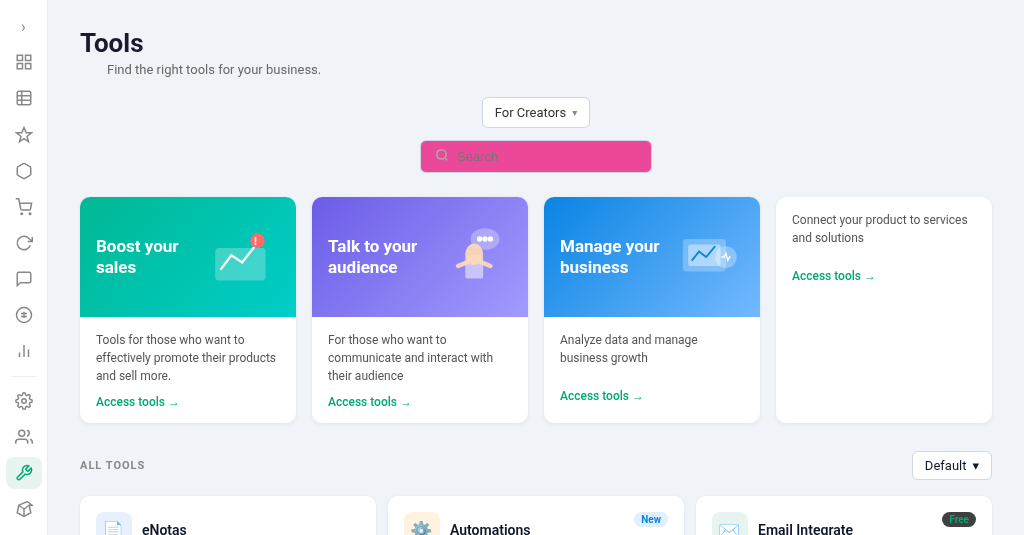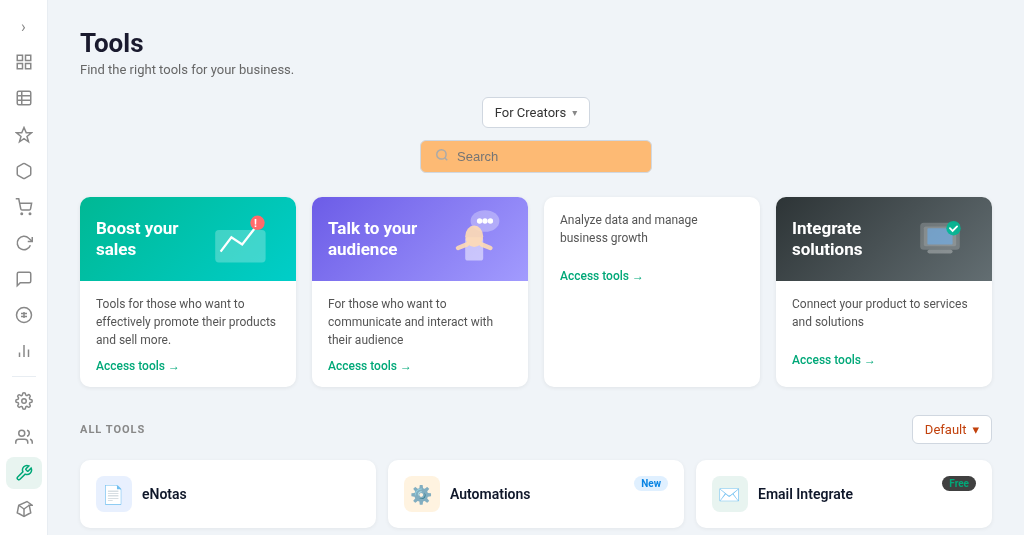--- a/index.html
+++ b/index.html
@@ -38,66 +38,66 @@
       font-size: 12px;
       color: #666;
       background: #fff;
       border-bottom: 1px solid #e8edf2;
     }
 
     
     .content { padding: 28px 32px; }
 
     .page-title { font-size: 26px; font-weight: 700; color: #1a1a2e; margin-bottom: 4px; }
-    .page-subtitle { font-size: 13px; color: #666; margin-bottom: 20px; }
+    .page-subtitle { font-size: 13px; color: #666; margin-bottom: 20px; margin-left: 27px; }
 
     
     .filter-row { display: flex; align-items: center; gap: 12px; margin-bottom: 24px; flex-direction: column; }
     .filter-select {
       display: flex; align-items: center; gap: 6px;
       background: #fff; border: 1px solid #d0d7e0; border-radius: 6px;
       padding: 7px 12px; font-size: 13px; color: #333; cursor: pointer;
     }
     .filter-select .chevron { font-size: 10px; color: #888; }
     .search-box {
       display: flex; align-items: center; gap: 8px;
-      background: #fdba74; border: 1px solid #d0d7e0; border-radius: 6px;
+      background: #ec4899; border: 1px solid #d0d7e0; border-radius: 6px;
       padding: 7px 14px; min-width: 220px;
     }
     .search-box input {
       border: none; outline: none; font-size: 13px; color: #333; background: transparent; width: 180px;
     }
     .search-icon { color: #aaa; font-size: 13px; }
 
     
     .category-grid { display: grid; grid-template-columns: repeat(4, 1fr); gap: 16px; margin-bottom: 28px; }
     .cat-card {
       border-radius: 10px; overflow: hidden; background: #fff;
       box-shadow: 0 1px 4px rgba(0,0,0,0.07);
     }
     .cat-card-banner {
-      height: 84px; display: flex; align-items: center; justify-content: space-between;
+      height: 120px; display: flex; align-items: center; justify-content: space-between;
       padding: 16px; position: relative; overflow: hidden;
     }
     .cat-card-banner.teal { background: linear-gradient(135deg, #00b894, #00cec9); }
     .cat-card-banner.purple { background: linear-gradient(135deg, #6c5ce7, #a29bfe); }
     .cat-card-banner.blue { background: linear-gradient(135deg, #0984e3, #74b9ff); }
     .cat-card-banner.dark { background: linear-gradient(135deg, #2d3436, #636e72); }
     .cat-card-title { font-size: 17px; font-weight: 700; color: #fff; line-height: 1.25; max-width: 110px; }
     .cat-card-body { padding: 14px 16px; }
     .cat-card-desc { font-size: 12px; color: #555; line-height: 1.5; margin-bottom: 10px; min-height: 48px; }
     .access-link { font-size: 12px; color: #00a878; font-weight: 500; cursor: pointer; display: flex; align-items: center; gap: 4px; text-decoration: none; }
 
     
     .section-header { display: flex; align-items: center; justify-content: space-between; margin-bottom: 16px; }
     .section-label { font-size: 11px; font-weight: 700; color: #888; letter-spacing: 1px; text-transform: uppercase; text-align: center; }
     .sort-select {
       display: flex; align-items: center; gap: 6px;
       background: #fff; border: 1px solid #d0d7e0; border-radius: 6px;
-      padding: 6px 12px; font-size: 13px; color: #c2410c; cursor: pointer;
+      padding: 6px 12px; font-size: 13px; color: #0f172a; cursor: pointer;
     }
 
     
     .tools-grid { display: grid; grid-template-columns: repeat(3, 1fr); gap: 12px; }
     .tool-card {
       background: #fff; border-radius: 10px; padding: 16px;
       box-shadow: 0 1px 4px rgba(0,0,0,0.06); display: flex; flex-direction: column; gap: 8px;
     }
     .tool-card-header { display: flex; align-items: flex-start; justify-content: space-between; }
     .tool-card-left { display: flex; align-items: center; gap: 10px; }
@@ -262,38 +262,37 @@
             <line x1="46" y1="46" x2="56" y2="50" stroke="rgba(255,220,180,0.9)" stroke-width="5" stroke-linecap="round"></line>
           </svg>
         </div>
         <div class="cat-card-body">
           <p class="cat-card-desc">For those who want to communicate and interact with their audience</p>
           <a class="access-link">Access tools →</a>
         </div>
       </div>
 
       <div class="cat-card">
+        <div class="cat-card-banner blue">
+          <span class="cat-card-title">Manage your business</span>
+          <svg width="72" height="72" viewBox="0 0 80 80" fill="none">
+            <rect x="12" y="20" width="48" height="36" rx="4" fill="rgba(255,255,255,0.25)"></rect>
+            <rect x="18" y="26" width="36" height="24" rx="2" fill="rgba(255,255,255,0.4)"></rect>
+            <polyline points="22,44 30,34 38,40 48,28" stroke="#0984e3" stroke-width="2" fill="none"></polyline>
+            <circle cx="60" cy="40" r="12" fill="rgba(255,255,255,0.3)"></circle>
+            <path d="M55 40 L58 40 L60 36 L62 44 L64 40 L65 40" stroke="white" stroke-width="1.5" fill="none"></path>
+          </svg>
+        </div>
         <div class="cat-card-body">
           <p class="cat-card-desc">Analyze data and manage business growth</p>
           <a class="access-link">Access tools →</a>
         </div>
       </div>
 
       <div class="cat-card">
-        <div class="cat-card-banner dark">
-          <span class="cat-card-title">Integrate solutions</span>
-          <svg width="72" height="72" viewBox="0 0 80 80" fill="none">
-            <rect x="18" y="22" width="44" height="30" rx="4" fill="rgba(255,255,255,0.2)"></rect>
-            <rect x="22" y="26" width="36" height="22" rx="2" fill="rgba(255,255,255,0.15)"></rect>
-            <rect x="26" y="28" width="28" height="18" rx="1" fill="rgba(100,180,255,0.5)"></rect>
-            <circle cx="55" cy="28" r="8" fill="#00b894" opacity="0.9"></circle>
-            <polyline points="51,28 54,31 59,26" stroke="white" stroke-width="2" fill="none" stroke-linecap="round"></polyline>
-            <rect x="26" y="52" width="28" height="4" rx="2" fill="rgba(255,255,255,0.3)"></rect>
-          </svg>
-        </div>
         <div class="cat-card-body">
           <p class="cat-card-desc">Connect your product to services and solutions</p>
           <a class="access-link">Access tools →</a>
         </div>
       </div>
     </div>
 
     <div class="section-header">
       <span class="section-label">ALL TOOLS</span>
       <div class="sort-select">

